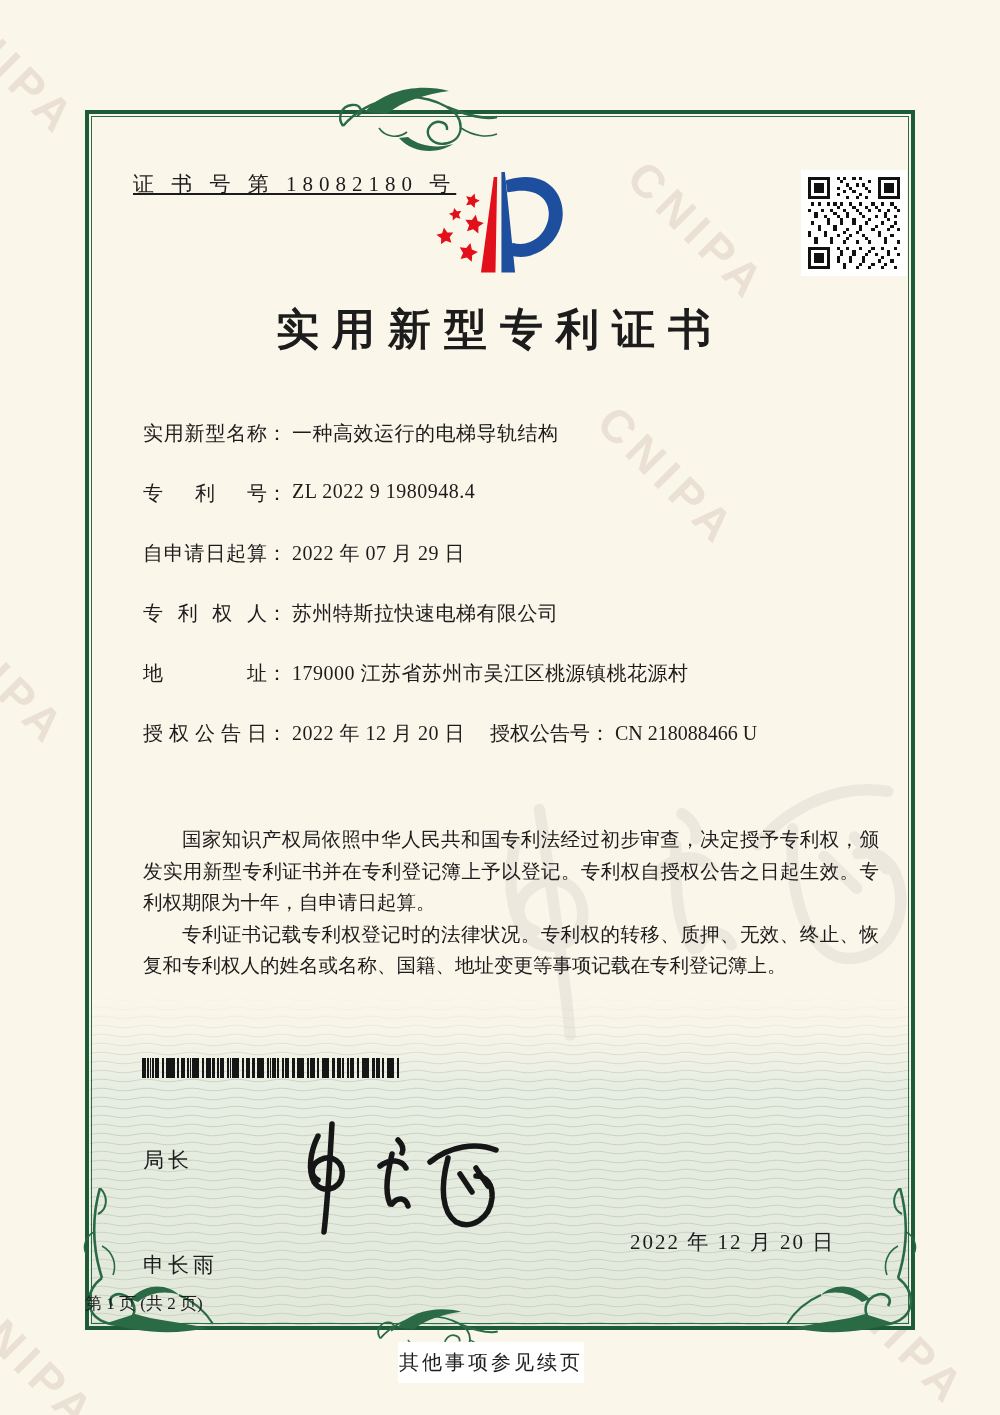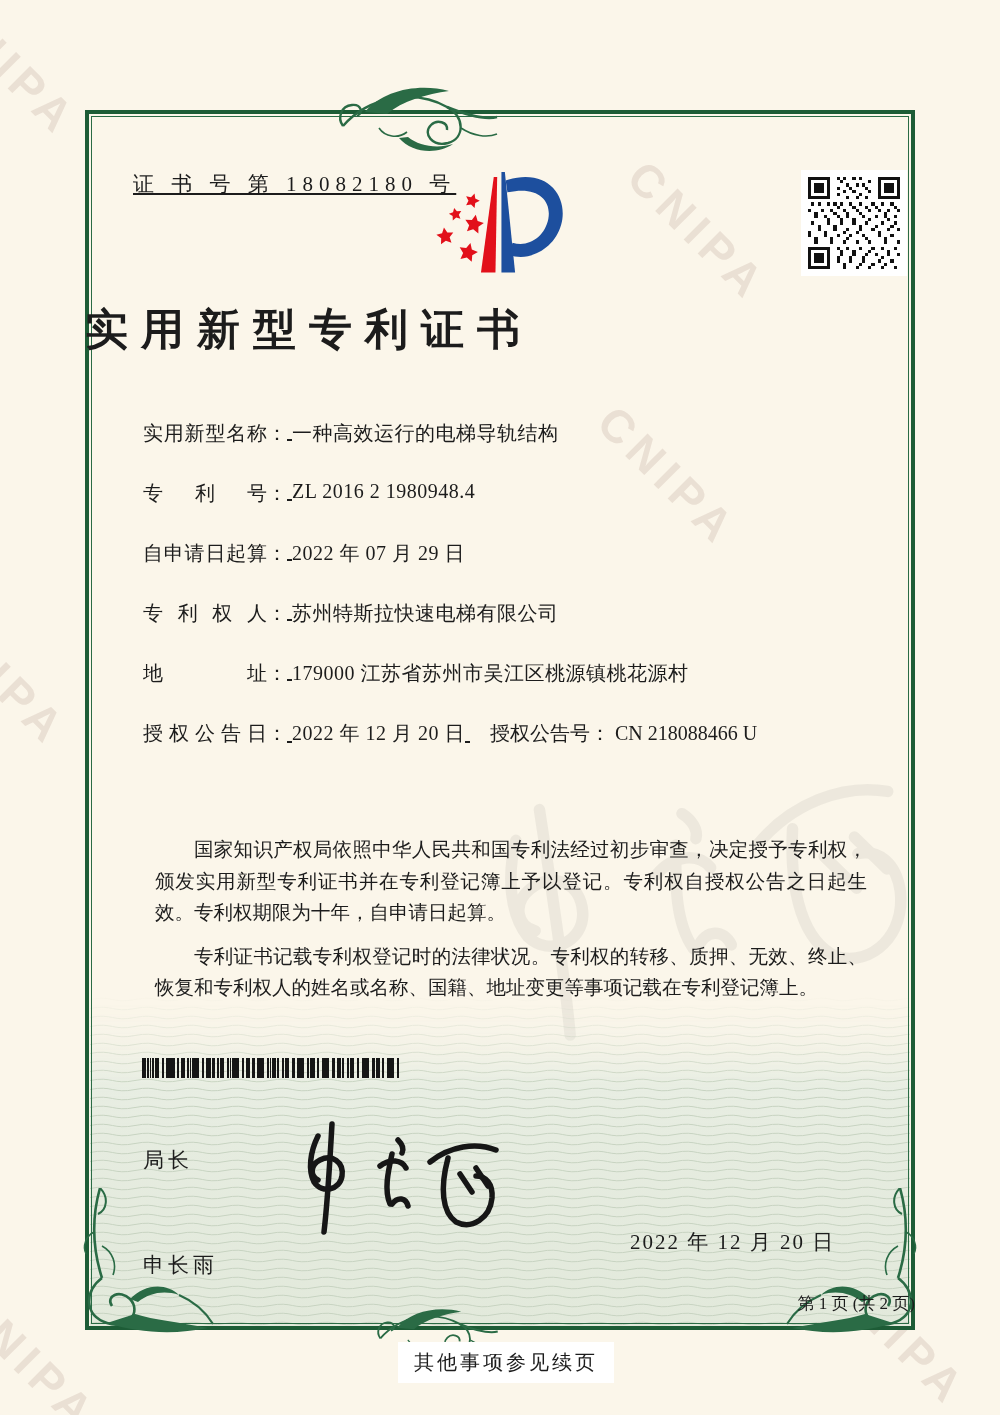--- a/index.html
+++ b/index.html
@@ -21,48 +21,48 @@
          -webkit-mask-image:linear-gradient(180deg,transparent 0,#000 90px);
          mask-image:linear-gradient(180deg,transparent 0,#000 90px);}
   .greenzone .tint{position:absolute;inset:0;
          background:linear-gradient(180deg,rgba(231,237,226,0) 0,rgba(231,237,226,.95) 80px,#e6ece0 140px,#e2e9db 100%);}
   .greenzone svg{position:absolute;inset:0;}
   
   .certno{position:absolute;left:133px;top:170px;font-size:21px;letter-spacing:6px;text-decoration:underline;}
   .logo{position:absolute;left:418px;top:160px;}
   .qrbox{position:absolute;left:801px;top:170px;width:106px;height:106px;background:#fff;
          display:flex;align-items:center;justify-content:center;}
-  .title{position:absolute;left:85px;top:301px;width:830px;
+  .title{position:absolute;left:85px;top:301px;width:830px;text-align:center;
          font-size:43px;font-weight:700;letter-spacing:13px;}
   
   .fields{position:absolute;left:143px;top:420px;width:740px;font-size:20px;}
-  .frow{height:60px;white-space:nowrap;text-decoration:underline;}
+  .frow{height:60px;white-space:nowrap;}
   .flabel{display:inline-block;width:124px;text-align:justify;text-align-last:justify;vertical-align:top;}
   .fcolon{display:inline-block;vertical-align:top;}
   .fvalue{display:inline-block;vertical-align:top;letter-spacing:.5px;}
   .grant2{display:inline-block;margin-left:20px;}
   
   .bodytext{position:absolute;left:143px;top:824px;width:736px;font-size:19.5px;
             line-height:31.5px;text-align:justify;}
-  .bodytext p{margin:12px;text-indent:2em;font-family:Liberation Mono, monospace;}
+  .bodytext p{margin:0;text-indent:2em;}
   
   .barcode{position:absolute;left:142px;top:1058px;width:258px;height:20px;
      background:
       repeating-linear-gradient(90deg,#161616 0 2px,rgba(0,0,0,0) 2px 5px),
       repeating-linear-gradient(90deg,#161616 0 1px,rgba(0,0,0,0) 1px 8px),
       repeating-linear-gradient(90deg,#161616 0 4px,rgba(0,0,0,0) 4px 13px);}
   
   .dir-label{position:absolute;left:143px;top:1146px;font-size:21px;letter-spacing:4px;}
   .dir-name{position:absolute;left:143px;top:1251px;font-size:21px;letter-spacing:4px;}
   .sig{position:absolute;left:275px;top:1118px;}
   .sig-ghost{position:absolute;left:430px;top:820px;opacity:.055;transform:rotate(-12deg) scale(2.1);
              transform-origin:left top;}
   .date{position:absolute;left:630px;top:1228px;font-size:21px;letter-spacing:2px;}
-  .pageinfo{position:absolute;left:85px;top:1292px;width:830px;text-align:right;font-size:17px;}
-  .contnote{position:absolute;left:398px;top:1342px;background:#fff;padding:7px 16px;
+  .pageinfo{position:absolute;left:85px;top:1292px;width:830px;text-align:left;font-size:17px;}
+  .contnote{position:absolute;left:398px;top:1342px;background:#fff;padding:7px 1px;
             font-size:20px;letter-spacing:3px;}
   .orn{position:absolute;pointer-events:none;}
 </style>
 </head>
 <body>
 
 <div class="page">
 
   <svg width="0" height="0" style="position:absolute">
     <defs>
@@ -192,21 +192,21 @@
 
   <div class="title">实用新型专利证书</div>
 
   <div class="fields">
     <div class="frow">
       <span class="flabel">实用新型名称</span><span class="fcolon">：</span>
       <span class="fvalue">一种高效运行的电梯导轨结构</span>
     </div>
     <div class="frow">
       <span class="flabel">专 利 号</span><span class="fcolon">：</span>
-      <span class="fvalue">ZL 2016 2 1980948.4</span>
+      <span class="fvalue">ZL 2022 9 1980948.4</span>
     </div>
     <div class="frow">
       <span class="flabel">自申请日起算</span><span class="fcolon">：</span>
       <span class="fvalue">2022 年 07 月 29 日</span>
     </div>
     <div class="frow">
       <span class="flabel">专 利 权 人</span><span class="fcolon">：</span>
       <span class="fvalue">苏州特斯拉快速电梯有限公司</span>
     </div>
     <div class="frow">

